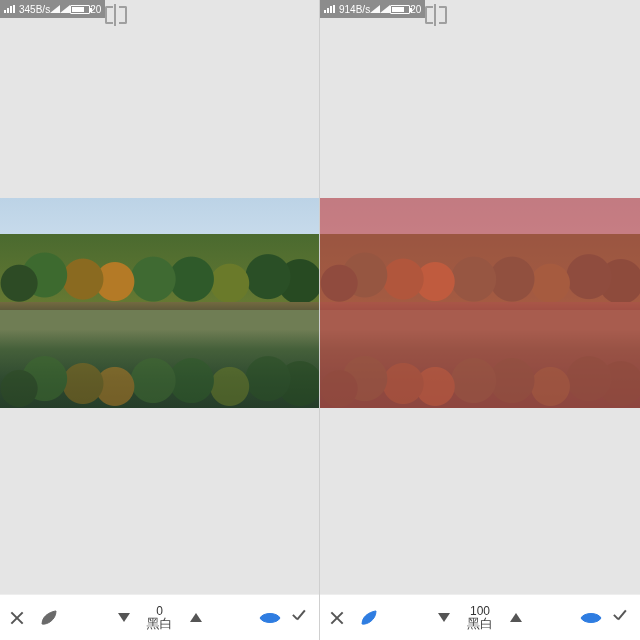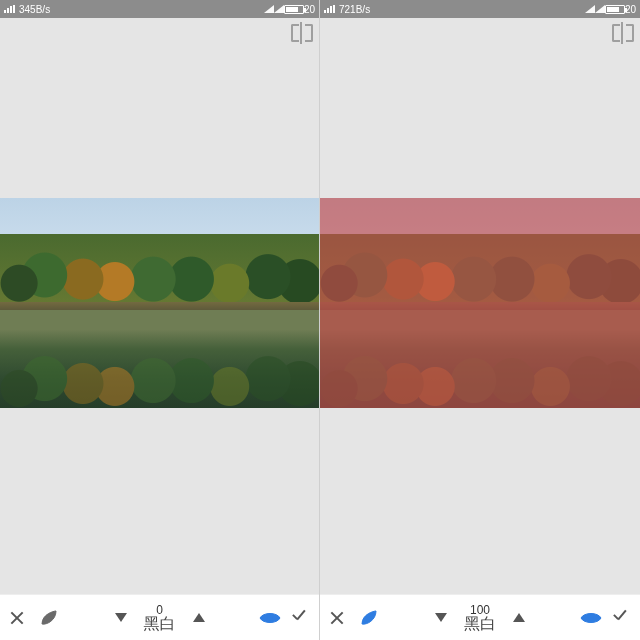--- a/index.html
+++ b/index.html
@@ -1,18 +1,18 @@
 <!DOCTYPE html>
 <html><head>
 <meta charset="utf-8">
 <style>
   * { box-sizing: border-box; margin: 0; padding: 0; }
   html, body { width: 640px; height: 640px; overflow: hidden; font-family: -apple-system, "Helvetica Neue", Arial, sans-serif; background:#fff;}
   .split { display:flex; width:640px; height:640px; }
-  .pane { position:relative; width:320px; height:640px; background:#e5e5e5; display:flex; flex-direction:column; border-right:1px solid #cfcfcf;}
+  .pane { position:relative; width:320px; height:640px; background:#e5e5e5; display:flex; flex-direction:row; border-right:1px solid #cfcfcf;}
   .pane:last-child{border-right:none;}
   .statusbar{
     height:18px; background:#8c8c8c; color:#fff;
     display:flex; align-items:center; justify-content:space-between;
     font-size:10px; padding:0 4px; position:relative;
   }
   .status-left{display:flex; gap:4px; align-items:center;}
   .status-right{display:flex; align-items:center;}
   .sig-tri{ width:0;height:0;border-style:solid;border-width:0 0 8px 10px; border-color:transparent transparent #fff transparent; opacity:.95;}
   .bars{display:flex; gap:1px; align-items:flex-end; height:8px;}
@@ -99,21 +99,21 @@
   .icon-check{position:relative;width:16px;height:12px;}
   .icon-check::before{content:"";position:absolute;left:0;top:5px;width:6px;height:2px;background:#555;transform:rotate(45deg);}
   .icon-check::after{content:"";position:absolute;left:3px;top:3px;width:12px;height:2px;background:#555;transform:rotate(-50deg);}
   .icon-checkx{position:relative;width:20px;height:14px;}
 
   .arrow{width:0;height:0;border-left:6px solid transparent;border-right:6px solid transparent;}
   .arrow.down{border-top:9px solid #555;}
   .arrow.up{border-bottom:9px solid #555;}
   .stack{display:flex;flex-direction:column;align-items:center;line-height:1;}
   .val{font-size:12px;color:#333;}
-  .lbl{font-size:16px;color:#444;}
+  .lbl{font-size:13px;color:#444;}
 
   .leaf-icon svg{display:block;}
   .eye-icon svg{display:block;}
   .eye-active svg path, .eye-active svg circle{stroke:#2f7de1; fill:#2f7de1;}
   .leaf-active svg path{fill:#2f7de1;}
   .leaf-inactive svg path{fill:#6a6a6a;}
 </style>
 </head>
 <body>
 
@@ -194,21 +194,21 @@
 
   <div class="pane">
     <div class="statusbar">
       <div class="status-left">
         <span class="bars">
             <span></span>
             <span></span>
             <span></span>
             <span></span>
           </span>
-        <span>721B/s</span>
+        <span>914B/s</span>
       </div>
       <div class="status-right">
         <span class="sig-tri"></span>
         <span class="sig-tri"></span>
         <span class="batt">
             <span class="fill"></span>
           </span>
         <span>20</span>
       </div>
     </div>

